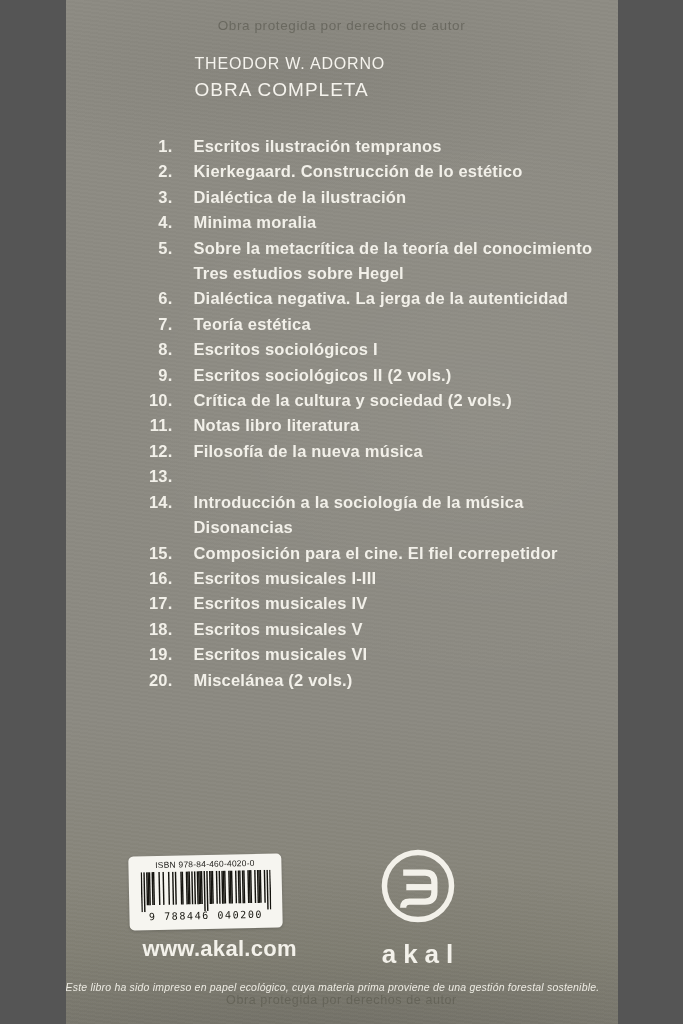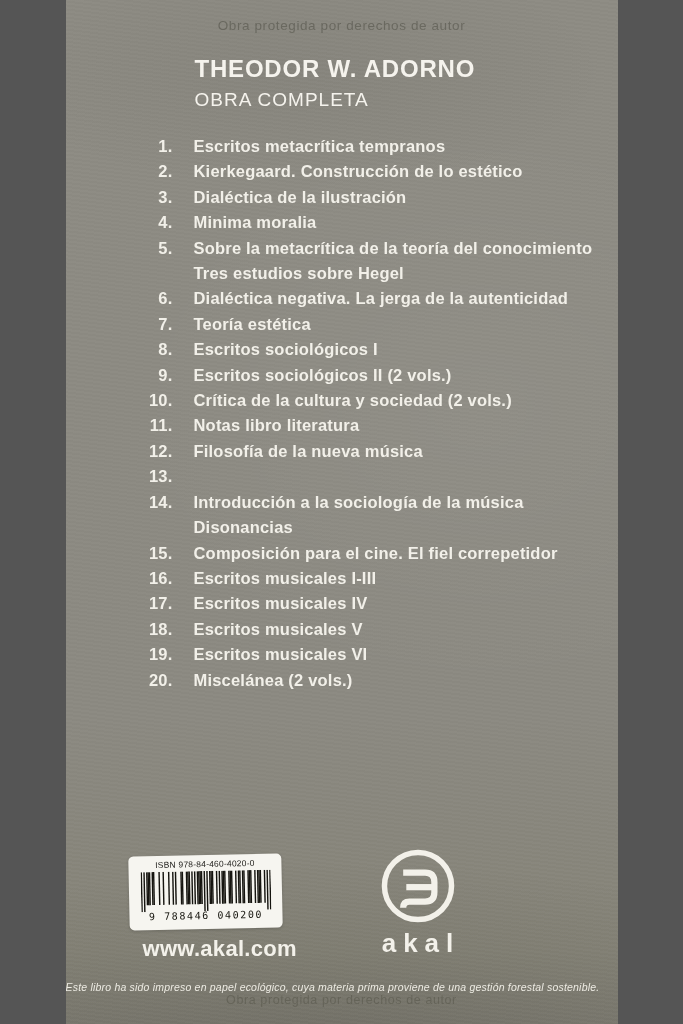--- a/index.html
+++ b/index.html
@@ -19,21 +19,21 @@
   }
   .watermark{
     position:absolute;left:0;right:0;text-align:center;
     color:rgba(58,58,48,.40);
     letter-spacing:.6px;
     filter:blur(.35px);
   }
   .watermark.top{top:18px;font-size:13.5px;}
   .watermark.bottom{top:993px;font-size:12.5px;color:rgba(58,58,48,.30);}
   .header{position:absolute;left:129px;top:55px;color:#f5f3ed;}
-  .author{font-size:24px;font-weight:700;letter-spacing:.8px;}
+  .author{font-size:16px;font-weight:400;letter-spacing:.8px;}
   .series{font-size:19px;font-weight:400;letter-spacing:1px;margin-top:6px;}
   .works{position:absolute;left:60px;top:134px;right:16px;color:#f2f0e9;}
   .work-row{display:flex;align-items:flex-start;}
   .work-num{
     flex:none;width:47px;text-align:right;
     font-size:16.5px;font-weight:700;line-height:25.4px;letter-spacing:.2px;
   }
   .work-titles{margin-left:21px;font-size:16.5px;font-weight:700;line-height:25.4px;letter-spacing:.2px;}
   .barcode-label{
     position:absolute;left:63px;top:855px;width:153px;height:74px;
@@ -52,21 +52,21 @@
     font-size:10px;color:#17160f;letter-spacing:1.6px;white-space:nowrap;
   }
   .website{
     position:absolute;left:77px;top:936px;
     font-size:22px;font-weight:700;color:#f3f1ea;letter-spacing:.3px;
   }
   .logo{position:absolute;left:306px;top:846px;width:92px;text-align:center;color:#f3f1ea;}
   .logo svg{display:block;margin:0 auto;}
   .wordmark{
     font-size:26px;font-weight:700;letter-spacing:7px;padding-left:7px;
-    margin-top:2px;
+    margin-top:13px;
   }
   .eco-note{
     position:absolute;left:0;right:0;top:981px;text-align:left;
     font-style:italic;font-size:10.5px;color:#edebe3;letter-spacing:.2px;
   }
 </style>
 </head>
 <body>
 
 <div class="cover">
@@ -75,21 +75,21 @@
 
   <div class="header">
     <div class="author">THEODOR W. ADORNO</div>
     <div class="series">OBRA COMPLETA</div>
   </div>
 
   <div class="works">
       <div class="work-row">
         <div class="work-num">1.</div>
         <div class="work-titles">
-          <div>Escritos metacrítica tempranos</div>
+          <div>Escritos ilustración tempranos</div>
         </div>
       </div>
       <div class="work-row">
         <div class="work-num">2.</div>
         <div class="work-titles">
           <div>Kierkegaard. Construcción de lo estético</div>
         </div>
       </div>
       <div class="work-row">
         <div class="work-num">3.</div>

